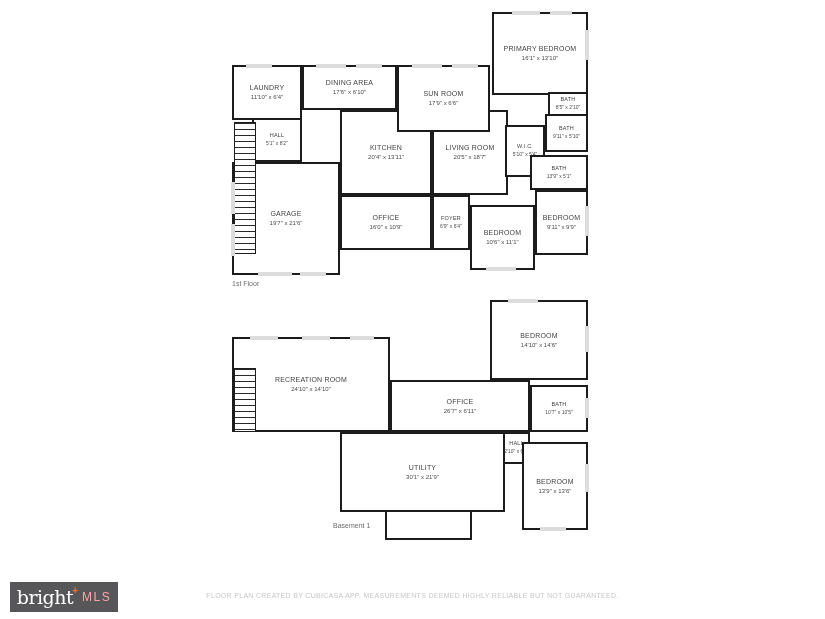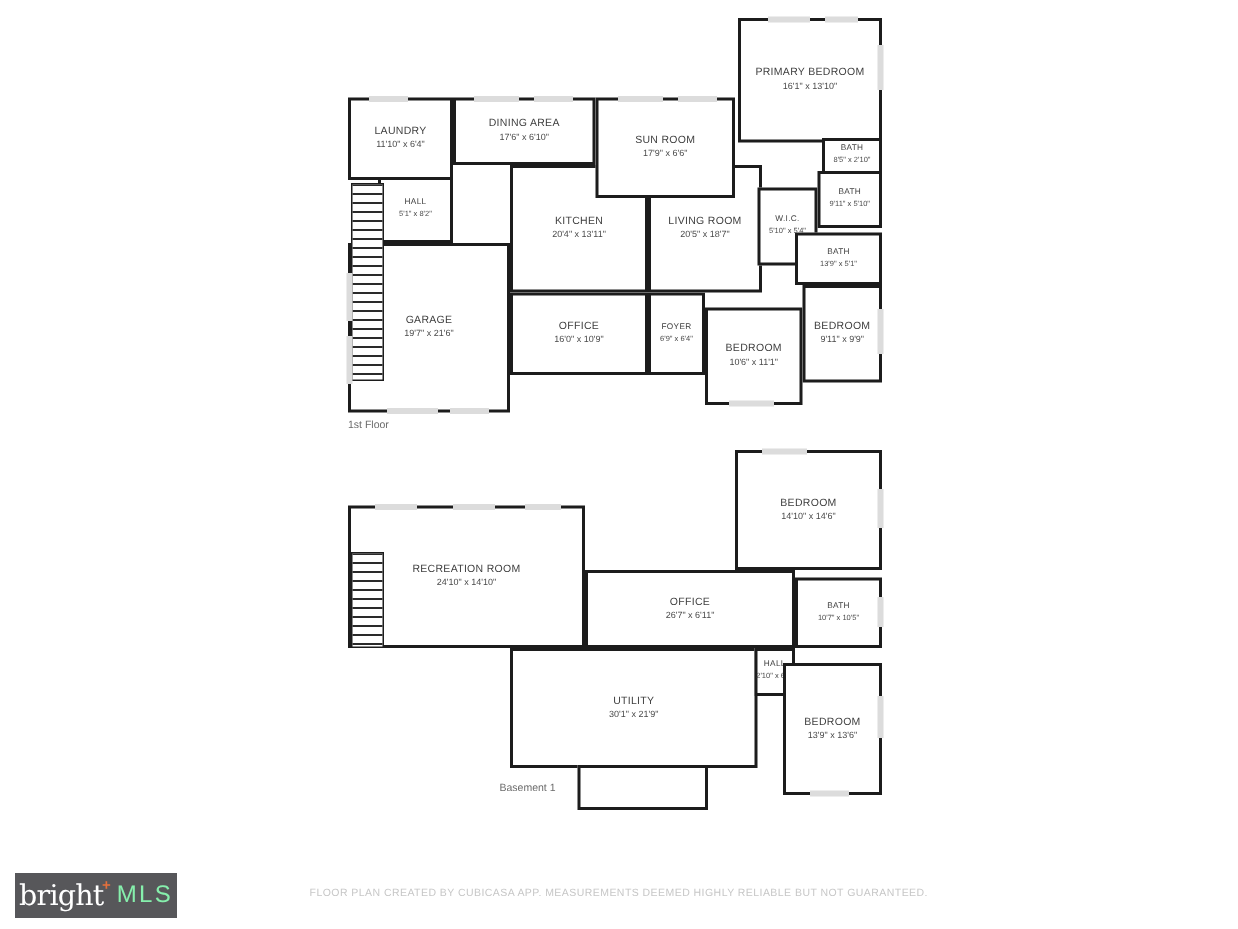--- a/index.html
+++ b/index.html
@@ -16,21 +16,21 @@
   .stairs{position:absolute;z-index:8;background-color:#fff;border:1px solid #1c1c1c;
           background-image:repeating-linear-gradient(180deg,#2a2a2a 0,#2a2a2a 1px,rgba(0,0,0,0) 1px,rgba(0,0,0,0) 6px);}
   .floor-label{position:absolute;font-size:7px;color:#6b6b6b;z-index:15;}
   .footer{position:absolute;left:0;right:0;top:592px;text-align:center;font-size:7px;
           color:#c7c7c7;letter-spacing:.3px;z-index:15;}
   .logo{position:absolute;left:10px;top:582px;width:108px;height:30px;background:#57575a;
         display:flex;align-items:center;justify-content:center;z-index:15;}
   .logo .brand{font-family:"DejaVu Serif", serif;color:#ffffff;font-size:19px;line-height:1;
         letter-spacing:-.5px;}
   .logo .plus{color:#e4703c;font-size:10px;font-weight:bold;position:relative;top:-7px;left:-1px;}
-  .logo .mls{color:#86efac;font-size:16px;letter-spacing:1.5px;margin-left:3px;}
+  .logo .mls{color:#fca5a5;font-size:12px;letter-spacing:1.5px;margin-left:3px;}
 </style>
 </head>
 <body>
 
 <div class="page">
 
   <div class="room" style="left:232px;top:162px;width:108px;height:113px">
     <div class="rl">
         <div class="rname">GARAGE</div>
       <div class="rdims">19'7" x 21'6"</div>

